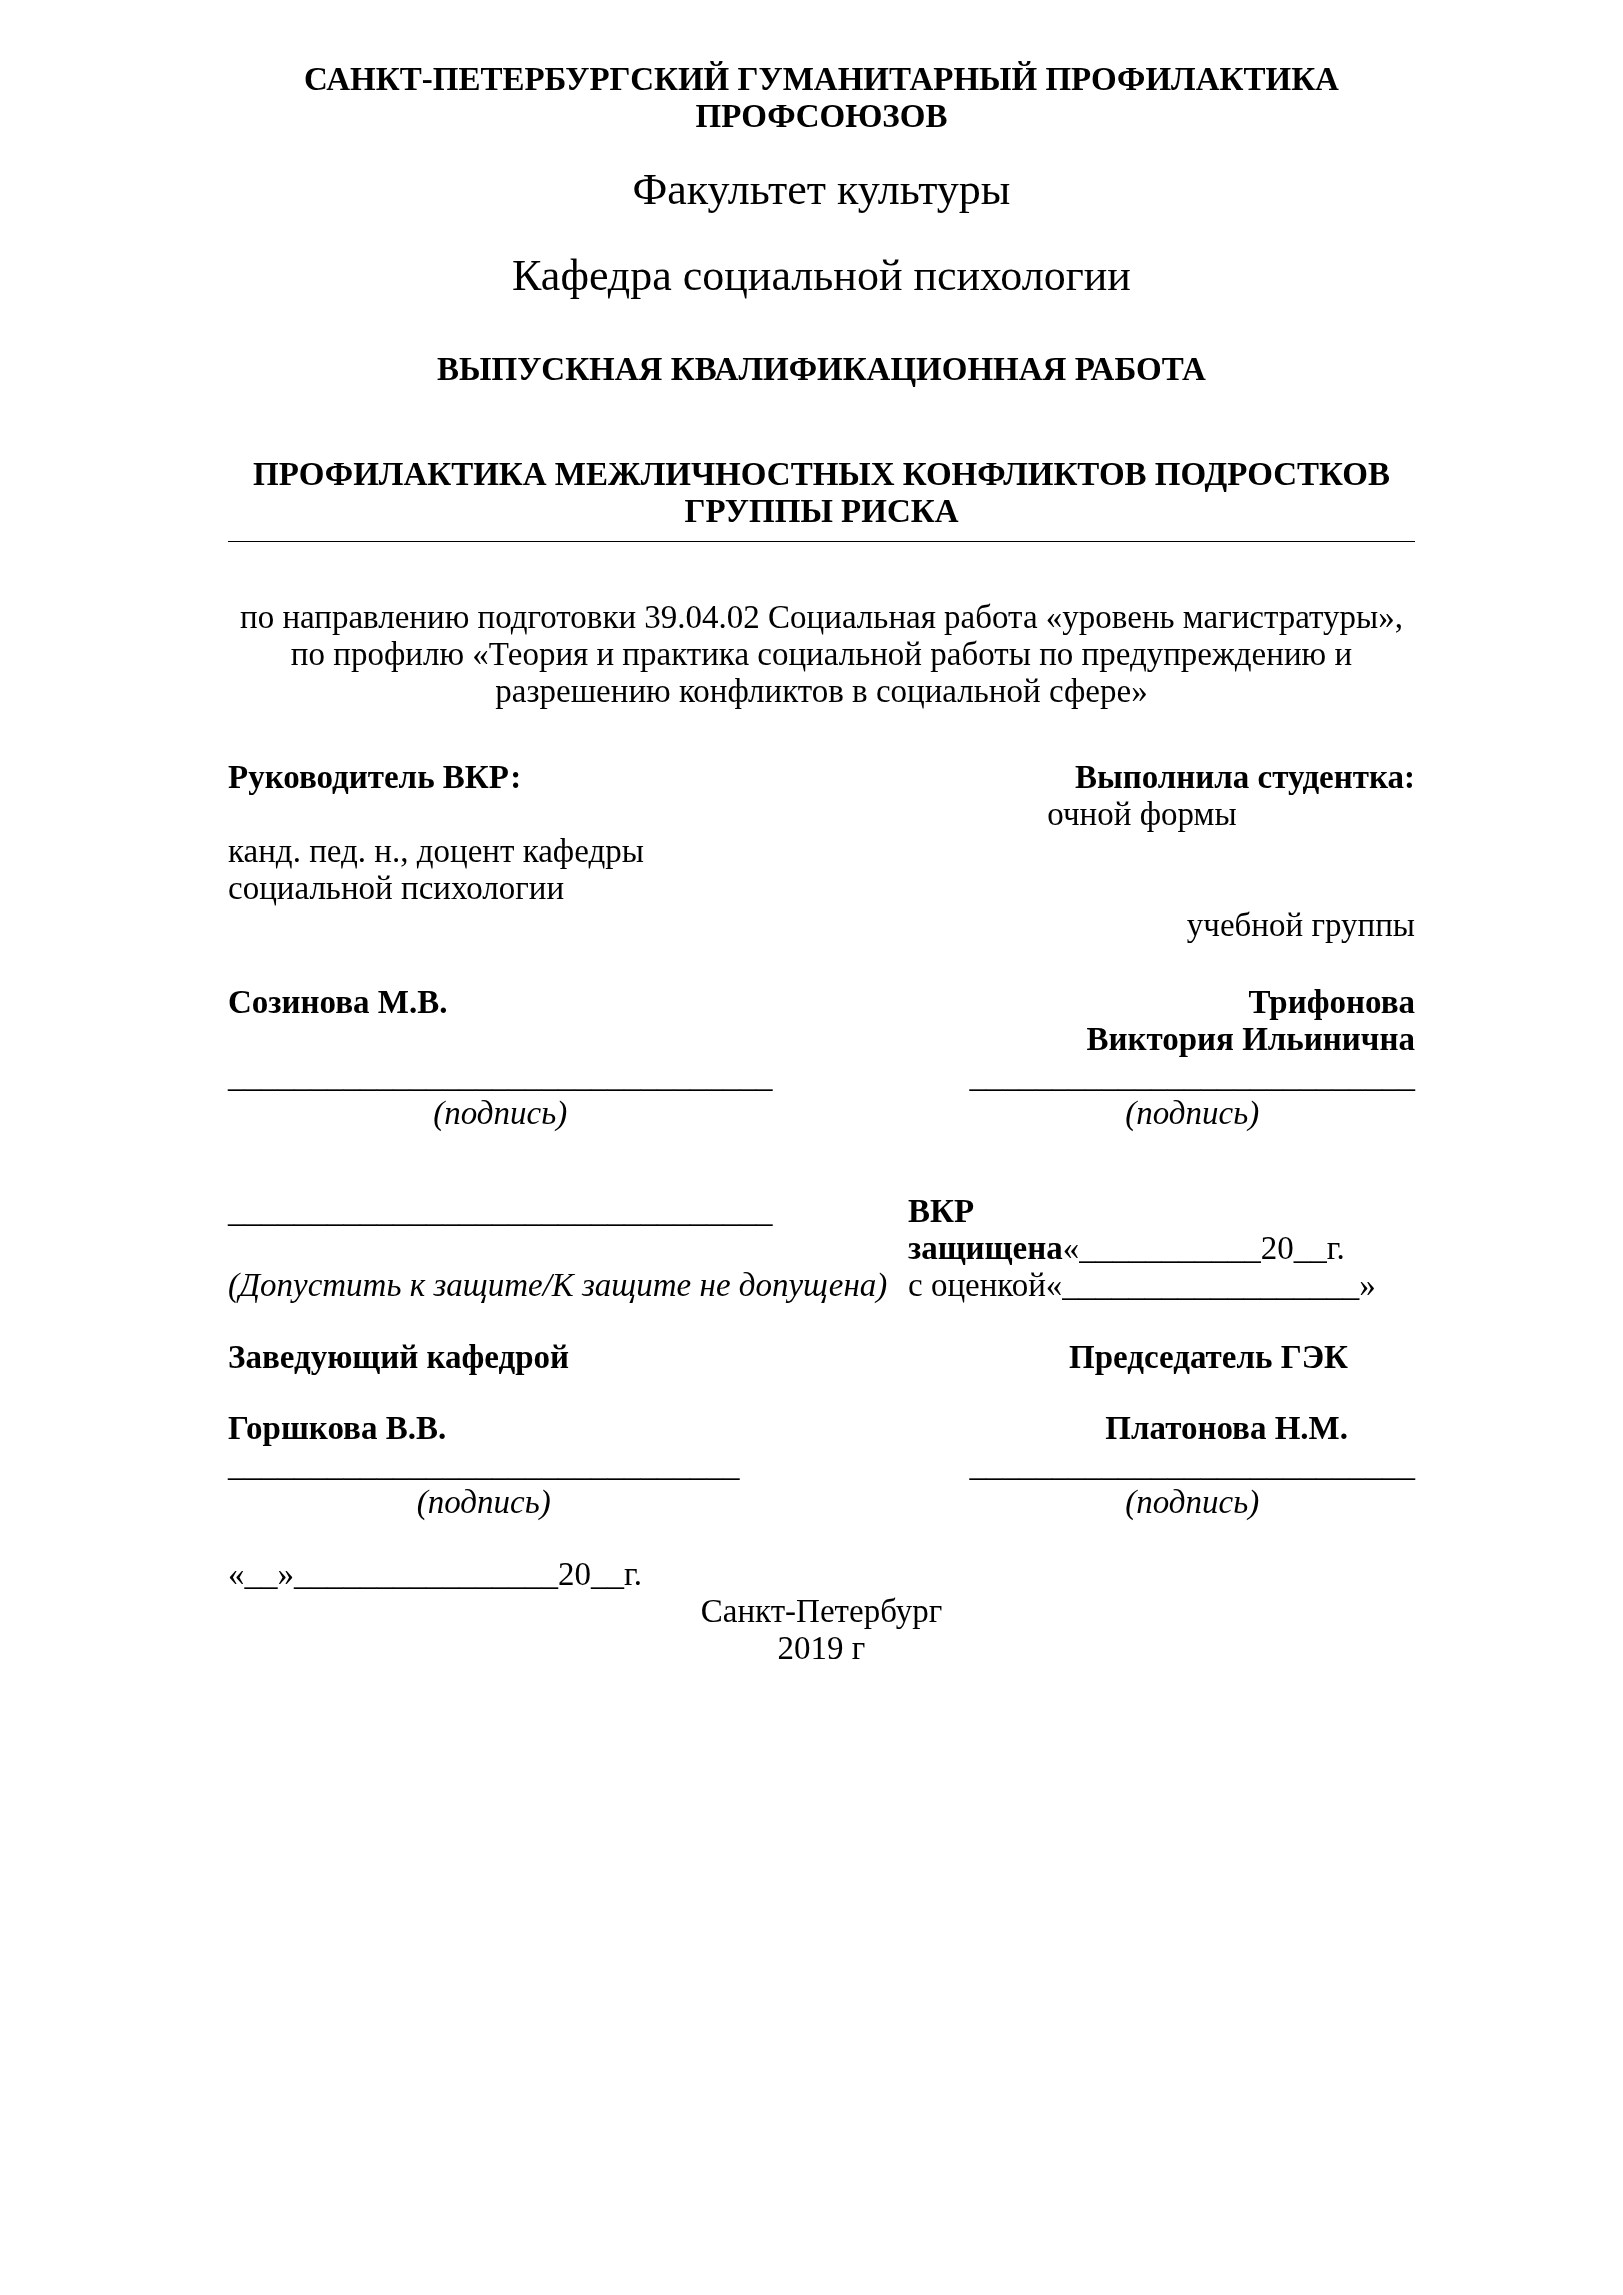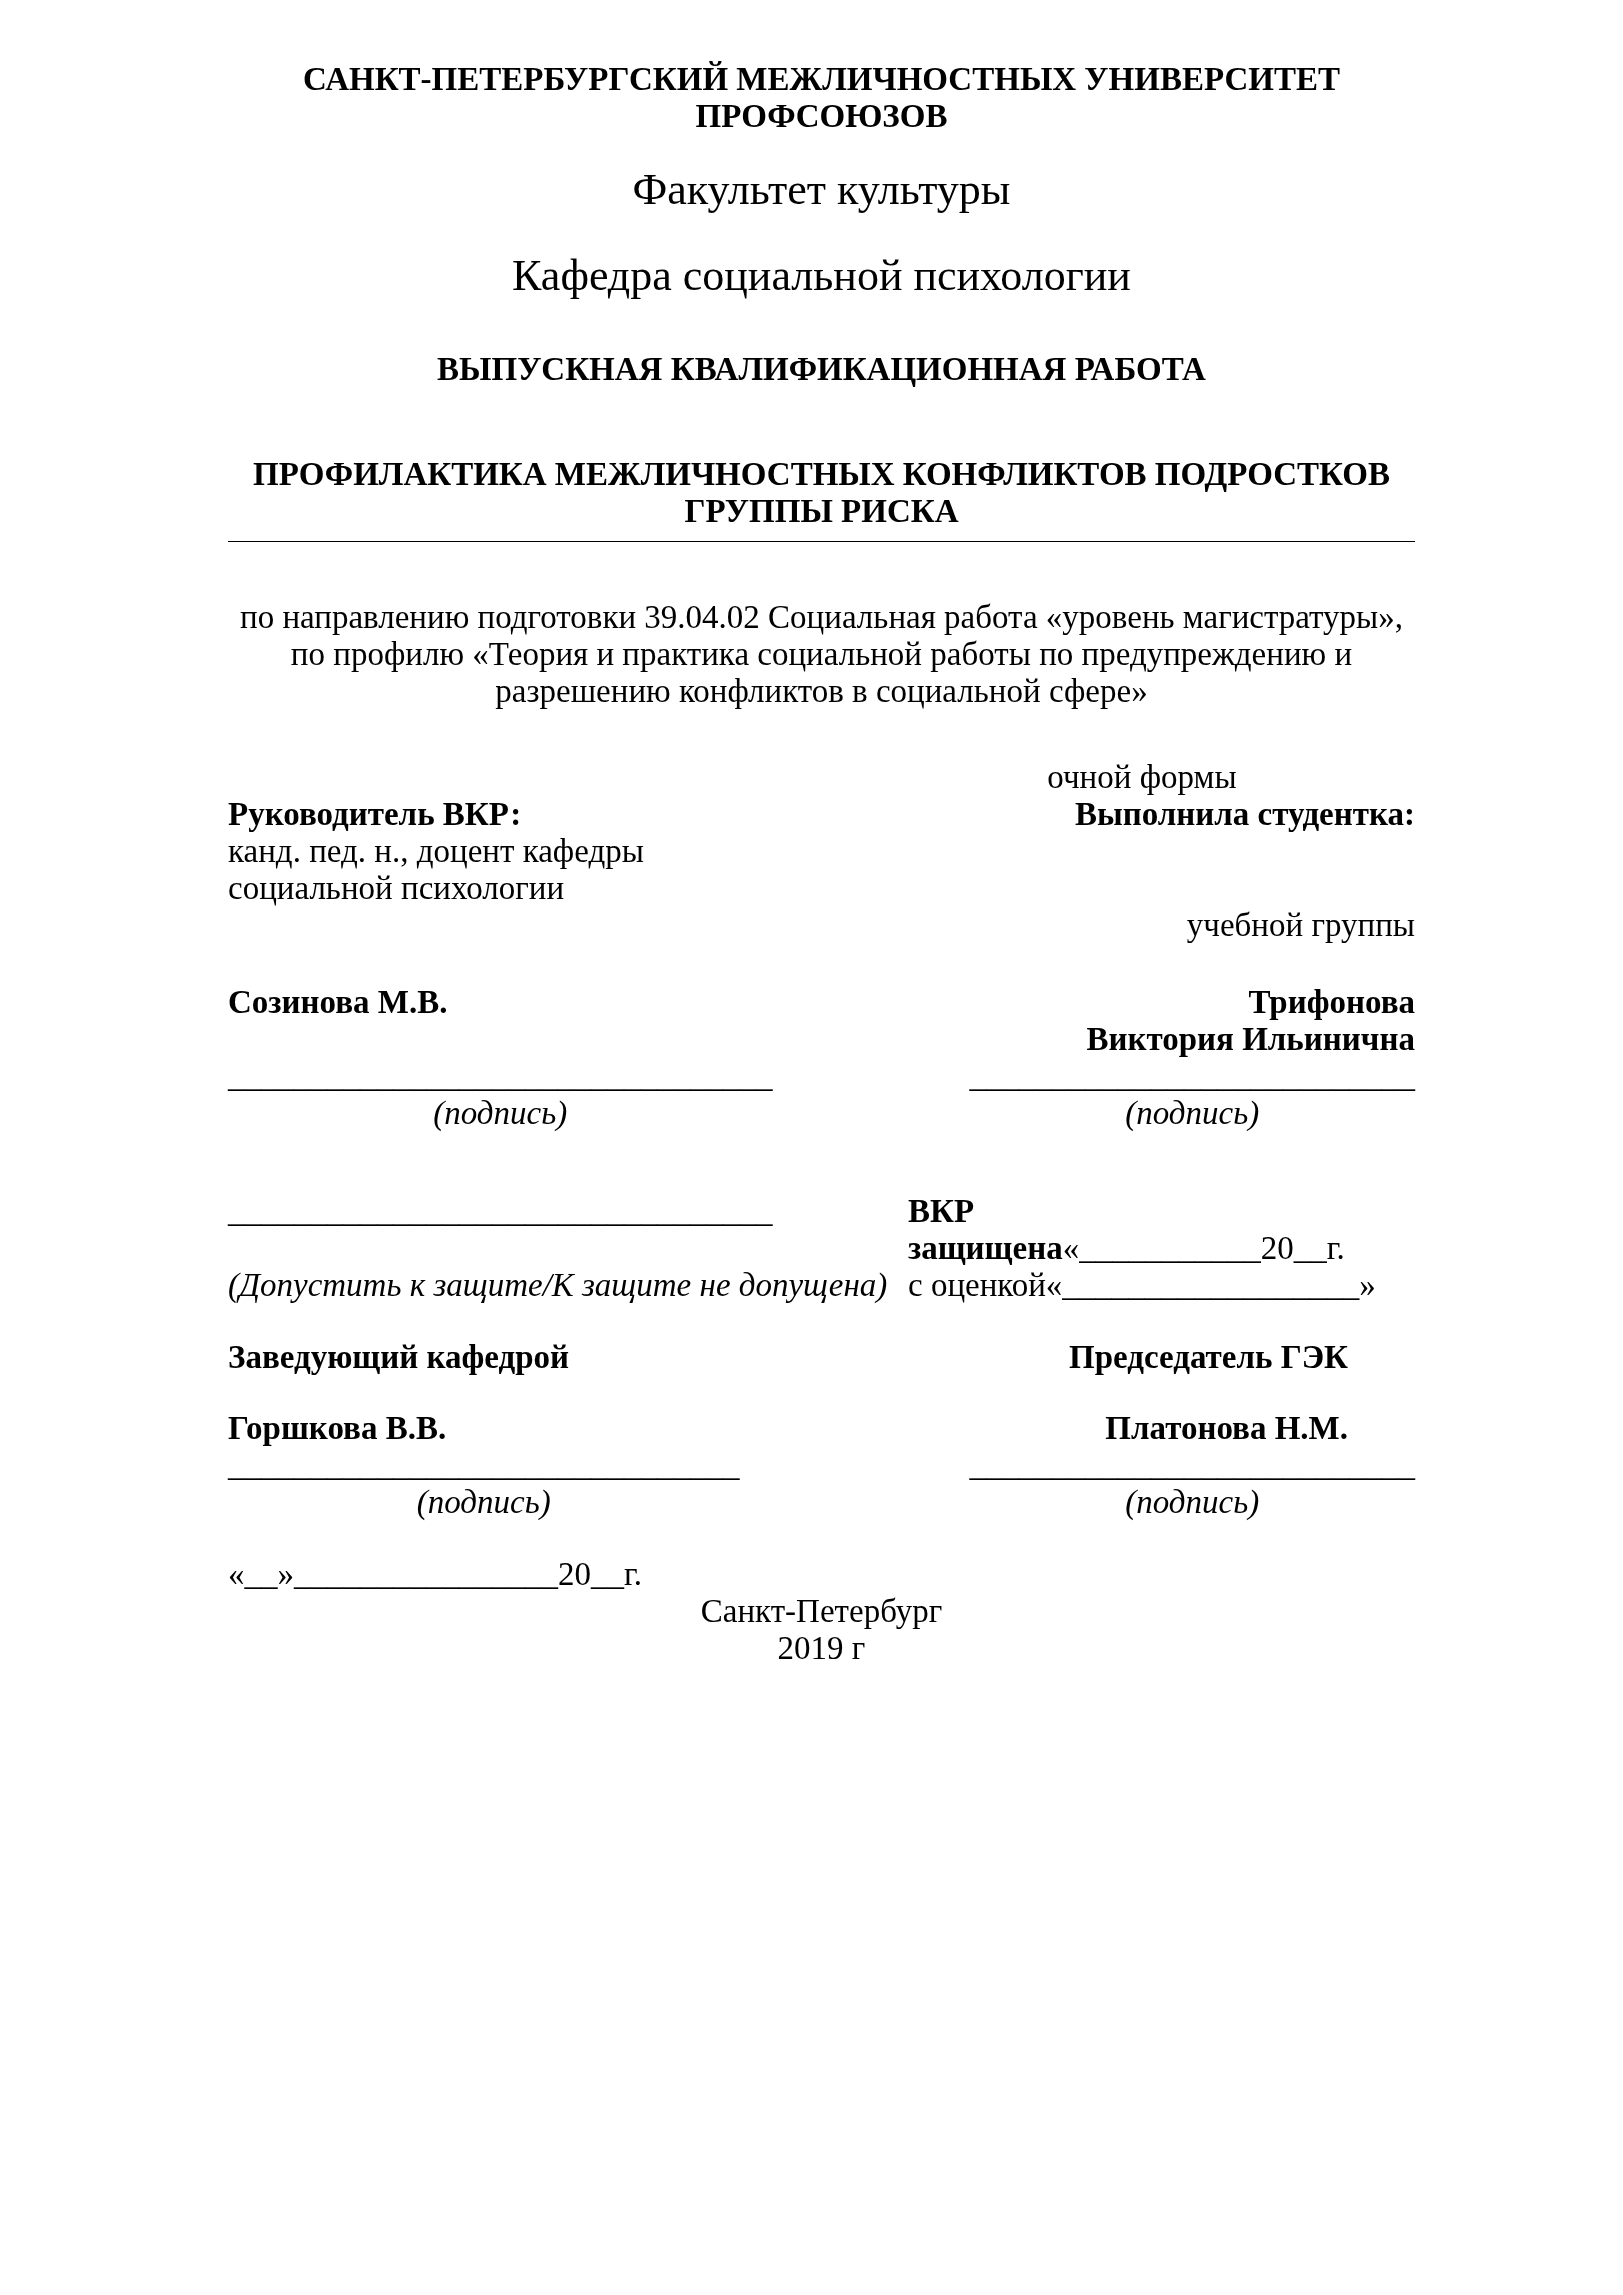--- a/index.html
+++ b/index.html
@@ -30,21 +30,21 @@
   .rc.ls { text-align:left; padding-left:39px; box-sizing:border-box; }
   .pr { padding-right:67px; box-sizing:border-box; }
   .sig { display:inline-block; text-align:center; }
 </style>
 </head>
 <body>
 
 <div class="page">
 
   <div class="ctr b">
-    <div>САНКТ-ПЕТЕРБУРГСКИЙ МЕЖЛИЧНОСТНЫХ УНИВЕРСИТЕТ</div>
+    <div>САНКТ-ПЕТЕРБУРГСКИЙ ГУМАНИТАРНЫЙ ПРОФИЛАКТИКА</div>
     <div>ПРОФСОЮЗОВ</div>
   </div>
 
   <p class="ctr md mt-46">Факультет культуры</p>
 
   <p class="ctr md mt-63">Кафедра социальной психологии</p>
 
   <p class="ctr b mt-73">ВЫПУСКНАЯ КВАЛИФИКАЦИОННАЯ РАБОТА</p>
 
   <div class="ctr b mt-58">
@@ -56,27 +56,27 @@
 
   <div class="ctr mt-72">
     <div>по направлению подготовки 39.04.02 Социальная работа «уровень магистратуры»,</div>
     <div>по профилю «Теория и практика социальной работы по предупреждению и</div>
     <div>разрешению конфликтов в социальной сфере»</div>
   </div>
 
   <div class="mt-62">
 
     <div class="row">
-      <div class="lc"></div>
-      <div class="rc c">очной формы</div>
+      <div class="lc b">Руководитель ВКР:</div>
+      <div class="rc b">Выполнила студентка:</div>
     </div>
 
     <div class="row">
-      <div class="lc b">Руководитель ВКР:</div>
-      <div class="rc b">Выполнила студентка:</div>
+      <div class="lc"></div>
+      <div class="rc c">очной формы</div>
     </div>
 
     <div class="row">
       <div class="rc"></div>
     </div>
 
     <div class="row">
       <div class="lc">канд. пед. н., доцент кафедры</div>
       <div class="rc"></div>
     </div>

